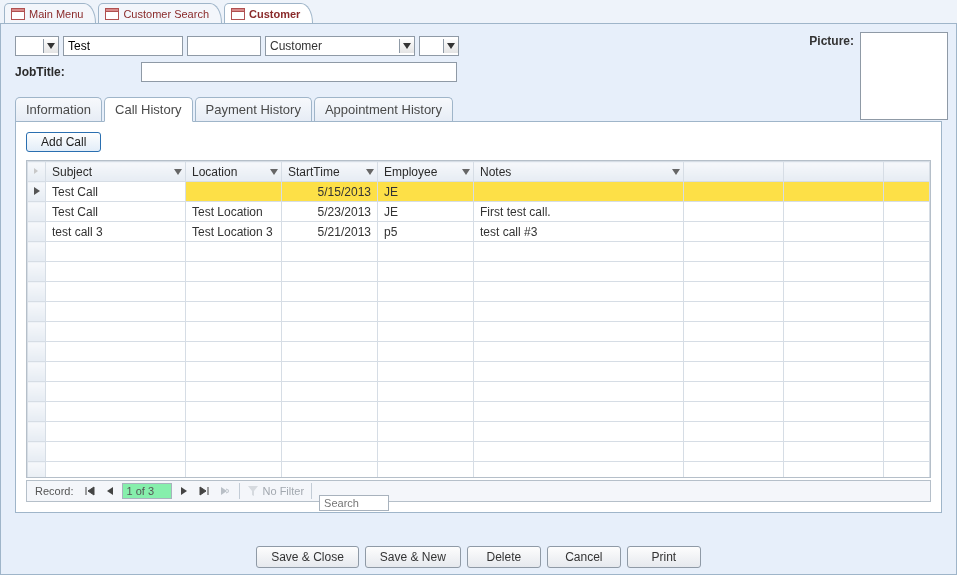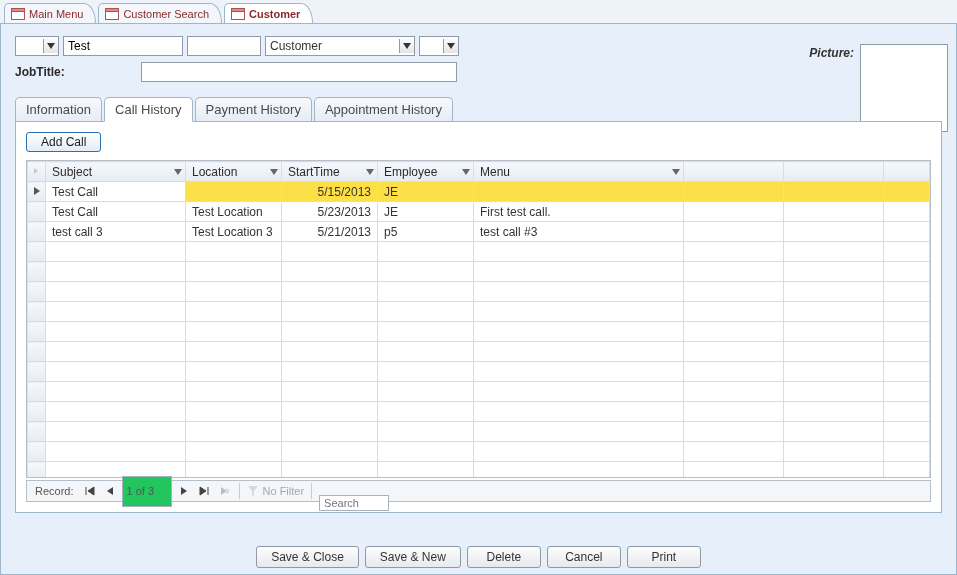--- a/index.html
+++ b/index.html
@@ -89,26 +89,25 @@
     margin: -2px -4px -2px 4px;
     cursor: pointer;
   }
   .drop-btn svg { width: 8px; height: 6px; }
   .label {
     font-weight: bold;
     color: #2b2b2b;
   }
   .picture-box {
     position: absolute;
-    top: 20px;
+    top: 8px;
     right: 8px;
     display: flex;
     gap: 6px;
     align-items: flex-start;
-    font-style: italic;
   }
   .picture-box .pic-label { font-weight: bold; padding-top: 2px; }
   .picture-frame {
     width: 88px; height: 88px;
     border: 1px solid #8f9aa6;
     background: #fff;
   }
 
   
   .tab-control {
@@ -215,22 +214,22 @@
     padding: 0 4px;
   }
   .record-nav .rn-label { margin: 0 4px; }
   .rn-btn {
     width: 16px; height: 16px;
     display: inline-flex; align-items:center; justify-content:center;
     cursor: pointer;
   }
   .rn-btn svg { width: 10px; height:10px; }
   .rn-box {
-    width: 50px; height: 31px;
-    border: 1px solid #a8b2bd; background:#22c55e;
+    width: 50px; height: 16px;
+    border: 1px solid #a8b2bd; background:#86efac;
     padding: 0 4px; font-size: 11px;
     display:flex; align-items:center;
   }
   .rn-sep { width:1px; height:16px; background:#c3ccd6; margin:0 3px;}
   .rn-filter { color:#a2a8af; display:flex; align-items:center; gap:4px;}
   .rn-filter svg { width:12px; height:12px; opacity:.5;}
   .rn-search {
     border:1px solid #a8b2bd; background:#fff;
     height:16px; width:70px; padding:0 4px; font-size:11px;
     font-family: inherit;
@@ -364,21 +363,21 @@
                   </svg></th>
               <th><span>Location</span><svg class="hdr-drop" viewBox="0 0 8 6">
                     <path d="M0 0 L8 0 L4 6 Z" fill="#666"></path>
                   </svg></th>
               <th><span>StartTime</span><svg class="hdr-drop" viewBox="0 0 8 6">
                     <path d="M0 0 L8 0 L4 6 Z" fill="#666"></path>
                   </svg></th>
               <th><span>Employee</span><svg class="hdr-drop" viewBox="0 0 8 6">
                     <path d="M0 0 L8 0 L4 6 Z" fill="#666"></path>
                   </svg></th>
-              <th><span>Menu</span><svg class="hdr-drop" viewBox="0 0 8 6">
+              <th><span>Notes</span><svg class="hdr-drop" viewBox="0 0 8 6">
                     <path d="M0 0 L8 0 L4 6 Z" fill="#666"></path>
                   </svg></th>
               <th></th>
               <th></th>
               <th></th>
             </tr>
           </thead>
           <tbody id="calls-tbody">
               <tr class="selected">
                 <td class="rowselector"><svg width="10" height="10" viewBox="0 0 10 10">

